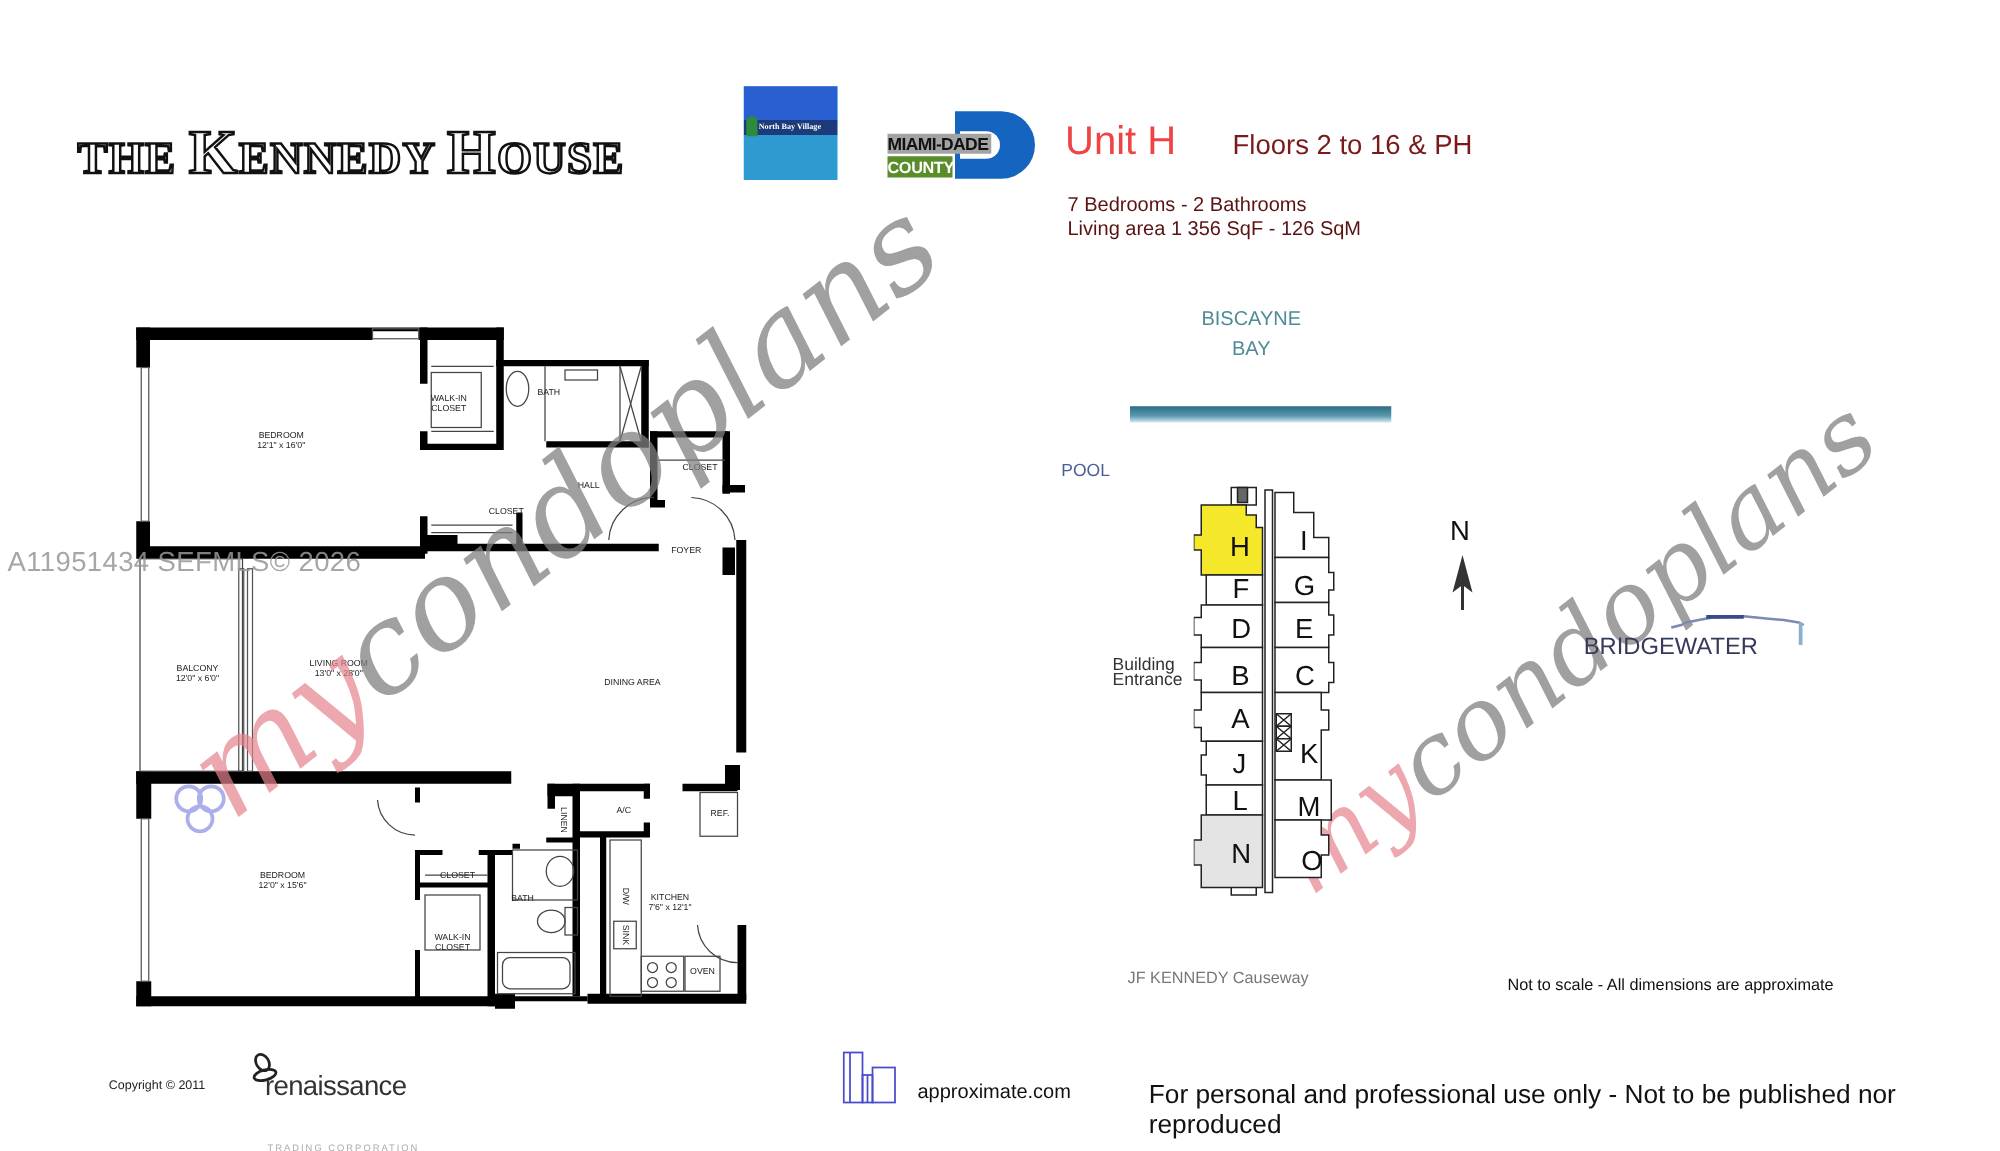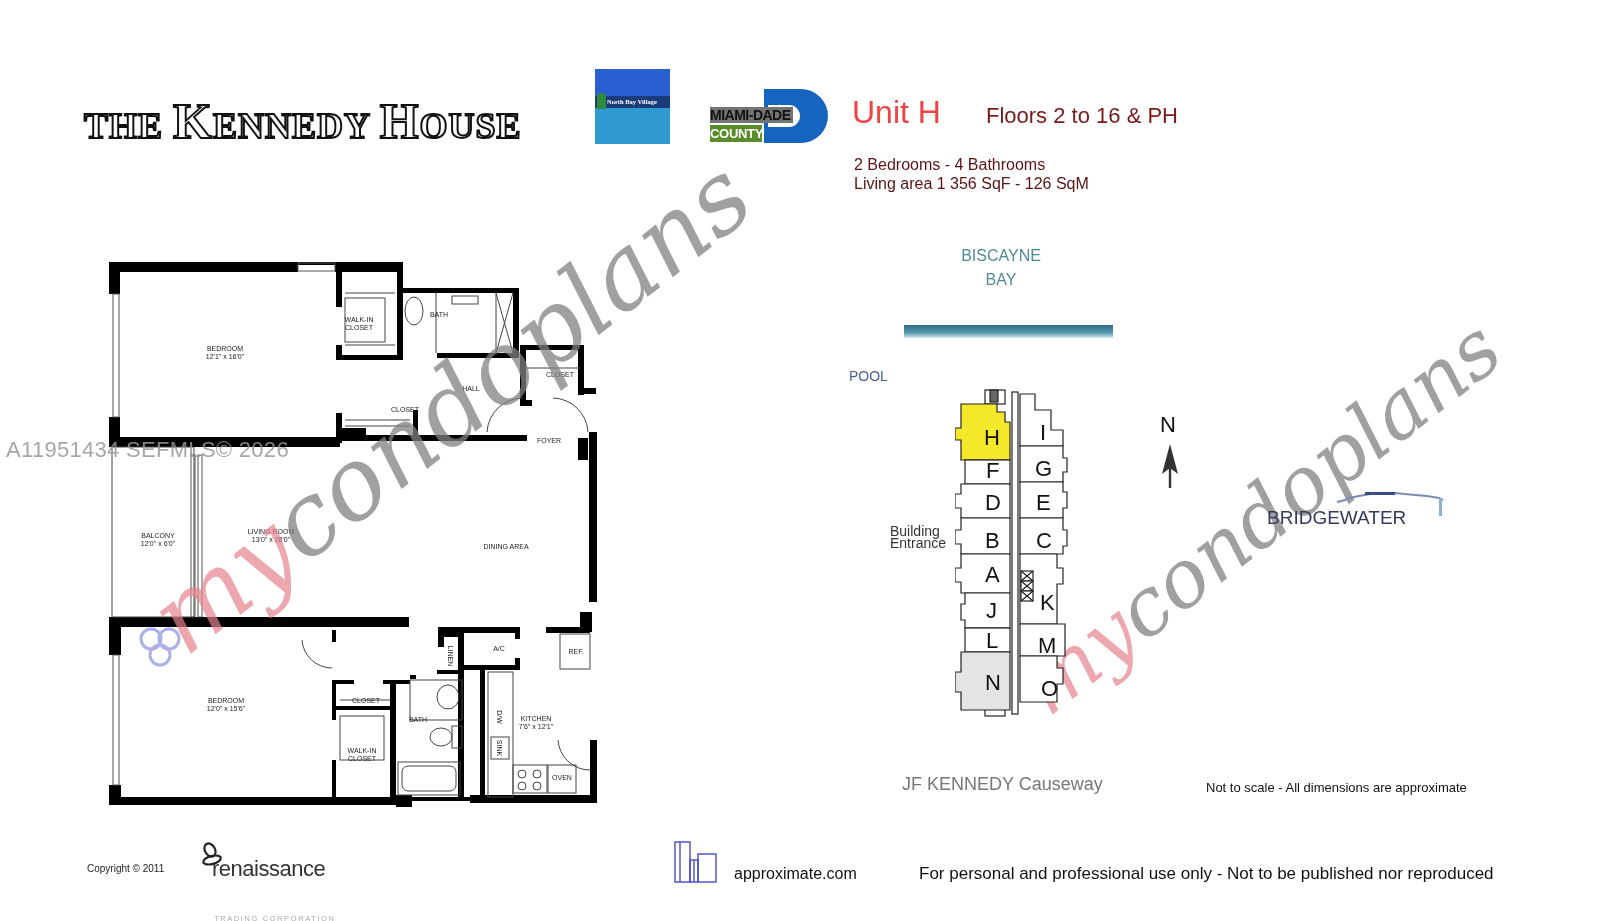--- a/index.html
+++ b/index.html
@@ -1,34 +1,34 @@
 <!DOCTYPE html>
 <html><head>
 <meta charset="utf-8">
 <style>
   html, body { margin:0; padding:0; background:#ffffff; }
   body { width:1600px; height:921px; position:relative; overflow:hidden; font-family:"Liberation Sans", sans-serif; }
   .abs { position:absolute; }
 
   
   .title-logo { left:62px; top:96px; font-family:"Liberation Serif", serif; font-weight:bold; color:#fff;
-    -webkit-text-stroke:2px #111; letter-spacing:1px; white-space:nowrap; line-height:1;margin-left:22px; }
+    -webkit-text-stroke:2px #111; letter-spacing:1px; white-space:nowrap; line-height:1; }
   .title-logo .sm { font-size:36px; }
   .title-logo .lg { font-size:50px; }
 
   .nbv-logo { left:595px; top:69px; width:75px; height:75px; background:#2f99d2; overflow:hidden; }
   .nbv-logo .top { position:absolute; left:0; top:0; width:75px; height:28px; background:#2a5fd1; }
   .nbv-logo .band { position:absolute; left:0; top:27px; width:75px; height:12px; background:#1b3b7a; color:#fff;
     font-family:"Liberation Serif", serif; font-size:6.5px; line-height:12px; padding-left:12px; box-sizing:border-box; white-space:nowrap; font-weight:bold; }
   .nbv-logo .palm { position:absolute; left:2px; top:24px; width:9px; height:16px; background:#2e8b3e; border-radius:4px 4px 1px 1px; }
 
   .md-logo { left:710px; top:89px; width:118px; height:54px; }
   .md-logo .d { position:absolute; left:54px; top:0; width:64px; height:54px; background:#1565c0; border-radius:0 27px 27px 0; }
   .md-logo .d-inner { position:absolute; left:58px; top:16px; width:32px; height:22px; background:#fff; border-radius:0 11px 11px 0; }
-  .md-logo .miami { position:absolute; left:0; top:18px; font-weight:bold; font-size:14px; color:#111; letter-spacing:-0.5px; background:#737373; padding-right:2px; white-space:nowrap; }
+  .md-logo .miami { position:absolute; left:0; top:18px; font-weight:bold; font-size:14px; color:#111; letter-spacing:-0.5px; background:#a3a3a3; padding-right:2px; white-space:nowrap; }
   .md-logo .county { position:absolute; left:0; top:36px; width:52px; height:17px; background:#5b8c2a; color:#fff; font-weight:bold; font-size:13px; line-height:17px; text-align:center; letter-spacing:-0.3px; }
 
   .unit-title { left:852px; top:94px; color:#ef4444; font-size:32px; }
   .floors { left:986px; top:103px; color:#7a1a1a; font-size:22px; }
   .specs { left:854px; top:155px; color:#5a1212; font-size:16px; line-height:19px; }
 
   
   .plan { left:0; top:0; width:1600px; height:921px; }
   .rl { font-size:7px; color:#222; text-align:center; line-height:8px; white-space:nowrap; }
 
@@ -37,28 +37,28 @@
   .wm { font-family:"DejaVu Serif", serif; font-style:italic; font-size:100px; color:rgba(128,128,128,0.75); white-space:nowrap; transform-origin:left bottom; }
   .wm-my { color:rgba(230,130,140,0.7); }
 
   
   .bay-label { left:950px; top:244px; color:#4f8b96; font-size:16px; text-align:center; line-height:24px; width:102px; }
   .bay-bar { left:904px; top:325px; width:209px; height:13px; background:linear-gradient(to bottom,#2b6c82 0%,#5a9ab0 60%,#d6e9ef 100%); }
   .pool { left:849px; top:368px; color:#4a5f9a; font-size:14px; }
   .entrance { left:890px; top:525px; color:#333; font-size:14px; line-height:12px; }
   .north-n { left:1160px; top:412px; font-size:22px; color:#111; }
   .bridgewater { left:1267px; top:507px; color:#333a5a; font-size:19px; }
-  .causeway { left:902px; top:774px; color:#777; font-size:18px; }
+  .causeway { left:902px; top:774px; color:#777; font-size:13px; }
   .notscale { left:1206px; top:780px; color:#111; font-size:13px; }
 
   .copyright { left:87px; top:863px; color:#222; font-size:10px; }
   .renaissance { left:212px; top:856px; color:#333; font-size:22px; letter-spacing:-0.5px; }
   .renaissance-sub { left:214px; top:876px; color:#aaa; font-size:7.5px; letter-spacing:1.6px;margin-top:38px; }
   .mcp-url { left:734px; top:865px; color:#111; font-size:16px; }
-  .personal { left:919px; top:864px; color:#111; font-size:17px; }
+  .personal { left:919px; top:864px; color:#111; font-size:21px; }
 
   .unit-letter { font-size:22px; color:#111; }
 </style>
 </head>
 <body>
 
 <div class="abs title-logo">
   <span class="sm">THE </span><span class="lg">K</span><span class="sm">ENNEDY </span><span class="lg">H</span><span class="sm">OUSE</span>
 </div>
 
@@ -71,21 +71,21 @@
 <div class="abs md-logo">
   <div class="d"></div>
   <div class="d-inner"></div>
   <div class="miami">MIAMI-DADE</div>
   <div class="county">COUNTY</div>
 </div>
 
 <div class="abs unit-title">Unit H</div>
 <div class="abs floors">Floors 2 to 16 &amp; PH</div>
 <div class="abs specs">
-  <div>2 Bedrooms - 4 Bathrooms</div>
+  <div>7 Bedrooms - 2 Bathrooms</div>
   <div>Living area  1 356 SqF - 126 SqM</div>
 </div>
 
 <svg class="abs plan" width="1600" height="921">
   <g fill="#000">
 
     <rect x="109" y="262" width="189" height="10"></rect>
     <rect x="335" y="262" width="68" height="10"></rect>
     <rect x="109" y="262" width="11" height="32"></rect>
     <rect x="109" y="417" width="11" height="30"></rect>

